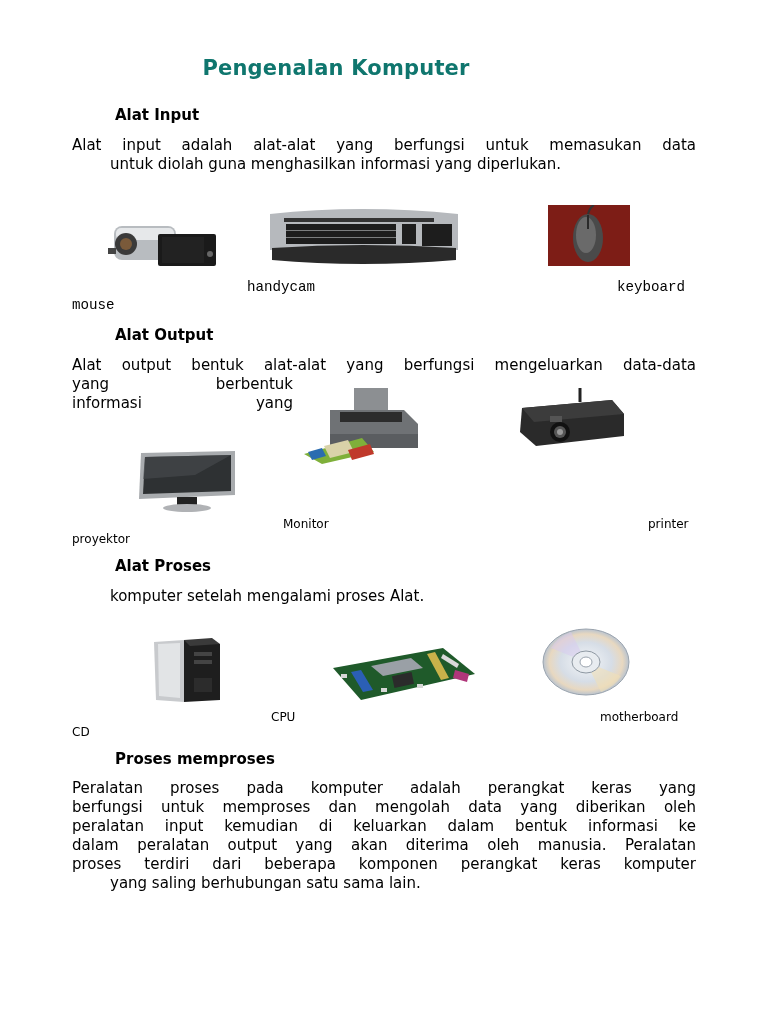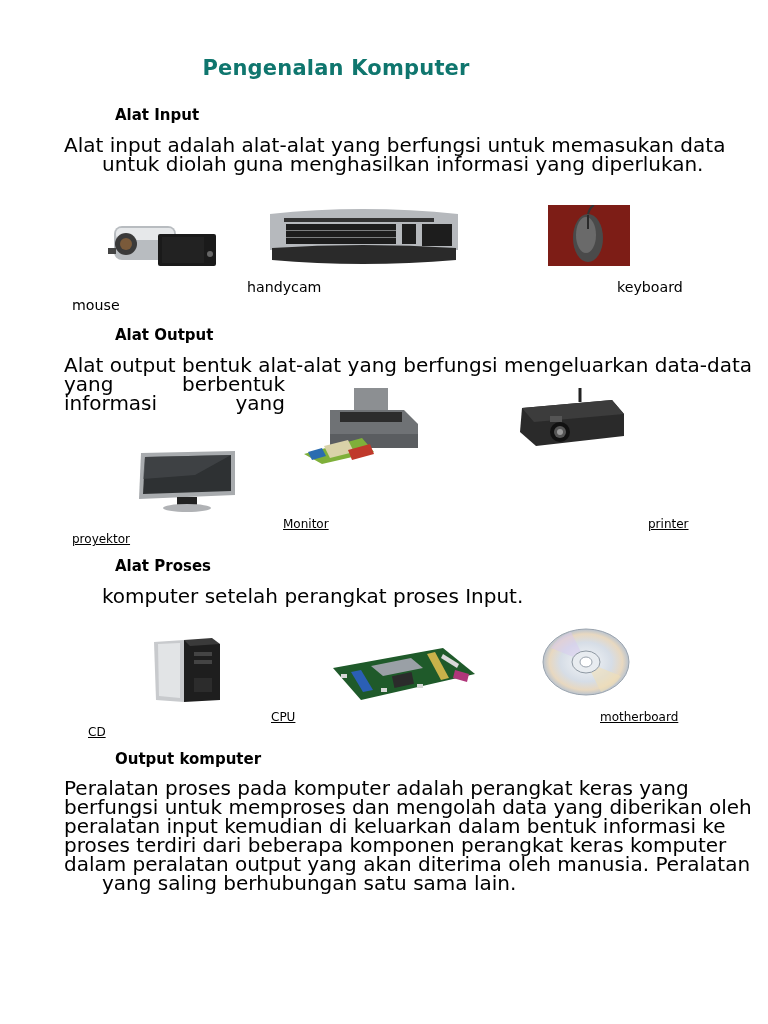--- a/index.html
+++ b/index.html
@@ -2,26 +2,26 @@
 <html><head>
 <meta charset="utf-8">
 <style>
   html, body { margin: 0; padding: 0; background: #ffffff; }
   body { width: 768px; height: 1024px; position: relative; overflow: hidden;
          font-family: "DejaVu Sans", sans-serif; color: #000; }
   .abs { position: absolute; }
   .title { left: 0; width: 672px; top: 56px; text-align: center; font-size: 21px;
            font-weight: bold; color: #0f766e; letter-spacing: 0.2px; }
   .h2 { left: 72px; font-size: 15px; font-weight: bold; margin-left: 43px; }
-  .para { left: 64px; width: 624px; font-size: 20px; line-height: 19px;
+  .para { left: 72px; width: 624px; font-size: 15px; line-height: 19px;
           text-align: justify; text-align-last: left; }
   .para .ln { display: block; text-align: justify; text-align-last: justify; white-space: nowrap; }
   .para .ln.last { text-align-last: left; margin-left: 38px; }
-  .cap { font-size: 14.2px; }
-  .cap-sm { font-size: 12px; text-decoration: underline; }
+  .cap { font-size: 14.2px; font-family: Liberation Mono, monospace; }
+  .cap-sm { font-size: 12px; }
   svg { display: block; }
 </style>
 </head>
 <body>
 
 <div class="abs title">Pengenalan Komputer</div>
 
 <div class="abs h2" style="top:106px">Alat Input</div>
 <div class="abs para" style="top:136px">
   <span class="ln">Alat input adalah alat-alat yang berfungsi untuk memasukan data</span>
@@ -117,21 +117,21 @@
     <ellipse cx="52" cy="59" rx="24" ry="4" fill="#b0b2b5"></ellipse>
   </svg>
 </div>
 
 <div class="abs cap-sm" style="left:283px;top:517px">Monitor</div>
 <div class="abs cap-sm" style="left:648px;top:517px">printer</div>
 <div class="abs cap-sm" style="left:72px;top:532px">proyektor</div>
 
 <div class="abs h2" style="top:557px">Alat Proses</div>
 <div class="abs para" style="top:587px">
-  <span class="ln last">komputer  setelah perangkat proses Input.</span>
+  <span class="ln last">komputer  setelah mengalami proses Alat.</span>
 </div>
 
 <div class="abs" style="left:154px;top:638px">
   <svg width="66" height="66" viewBox="0 0 66 66">
     <path d="M0 4 L30 2 L30 64 L2 62 Z" fill="#c8cacd"></path>
     <path d="M4 6 L26 5 L26 60 L5 58 Z" fill="#e2e4e6"></path>
     <path d="M30 2 L66 6 L66 62 L30 64 Z" fill="#1e1e1e"></path>
     <path d="M30 2 L58 0 L66 6 L36 8 Z" fill="#3a3a3a"></path>
     <rect x="40" y="14" width="18" height="4" fill="#444"></rect>
     <rect x="40" y="22" width="18" height="4" fill="#444"></rect>
@@ -169,23 +169,23 @@
     <ellipse cx="45" cy="34" rx="43" ry="33" fill="url(#cdg)" stroke="#9aa3ad" stroke-width="1"></ellipse>
     <path d="M45 34 L10 20 A43 33 0 0 1 30 4 Z" fill="#d7c9f0" opacity="0.5"></path>
     <path d="M45 34 L80 48 A43 33 0 0 1 60 64 Z" fill="#f0e0b8" opacity="0.6"></path>
     <ellipse cx="45" cy="34" rx="14" ry="11" fill="#e8ecf0" stroke="#8e98a2" stroke-width="1"></ellipse>
     <ellipse cx="45" cy="34" rx="6" ry="5" fill="#ffffff" stroke="#9aa3ad" stroke-width="1"></ellipse>
   </svg>
 </div>
 
 <div class="abs cap-sm" style="left:271px;top:710px">CPU</div>
 <div class="abs cap-sm" style="left:600px;top:710px">motherboard</div>
-<div class="abs cap-sm" style="left:88px;top:725px">CD</div>
+<div class="abs cap-sm" style="left:72px;top:725px">CD</div>
 
-<div class="abs h2" style="top:750px">Output komputer</div>
+<div class="abs h2" style="top:750px">Proses memproses</div>
 <div class="abs para" style="top:779px">
   <span class="ln">Peralatan proses pada komputer adalah perangkat keras yang</span>
   <span class="ln">berfungsi untuk memproses dan mengolah data yang diberikan oleh</span>
   <span class="ln">peralatan input kemudian di keluarkan dalam bentuk informasi ke</span>
+  <span class="ln">dalam peralatan output yang akan diterima oleh manusia. Peralatan</span>
   <span class="ln">proses terdiri dari beberapa komponen perangkat keras komputer</span>
-  <span class="ln">dalam peralatan output yang akan diterima oleh manusia. Peralatan</span>
   <span class="ln last">yang saling berhubungan satu sama lain.</span>
 </div>
 
 </body></html>

